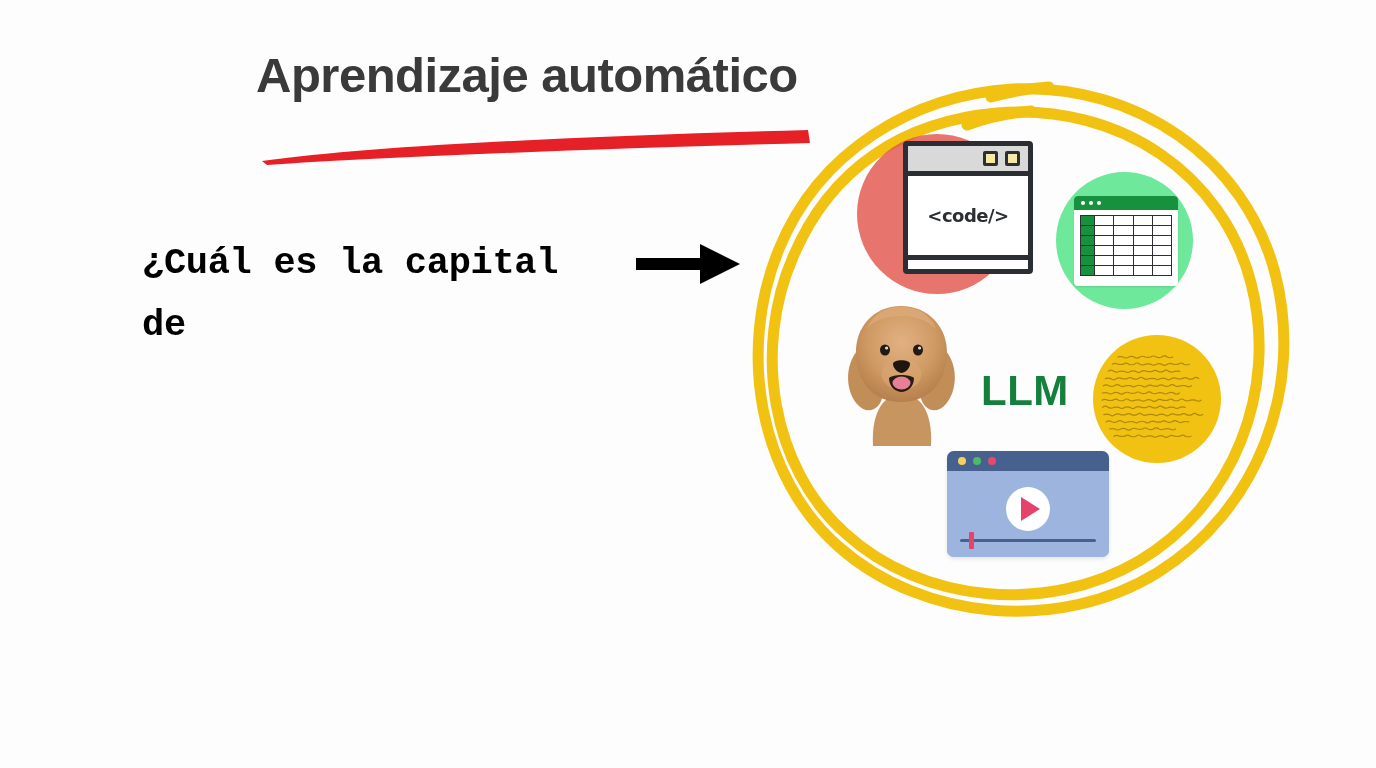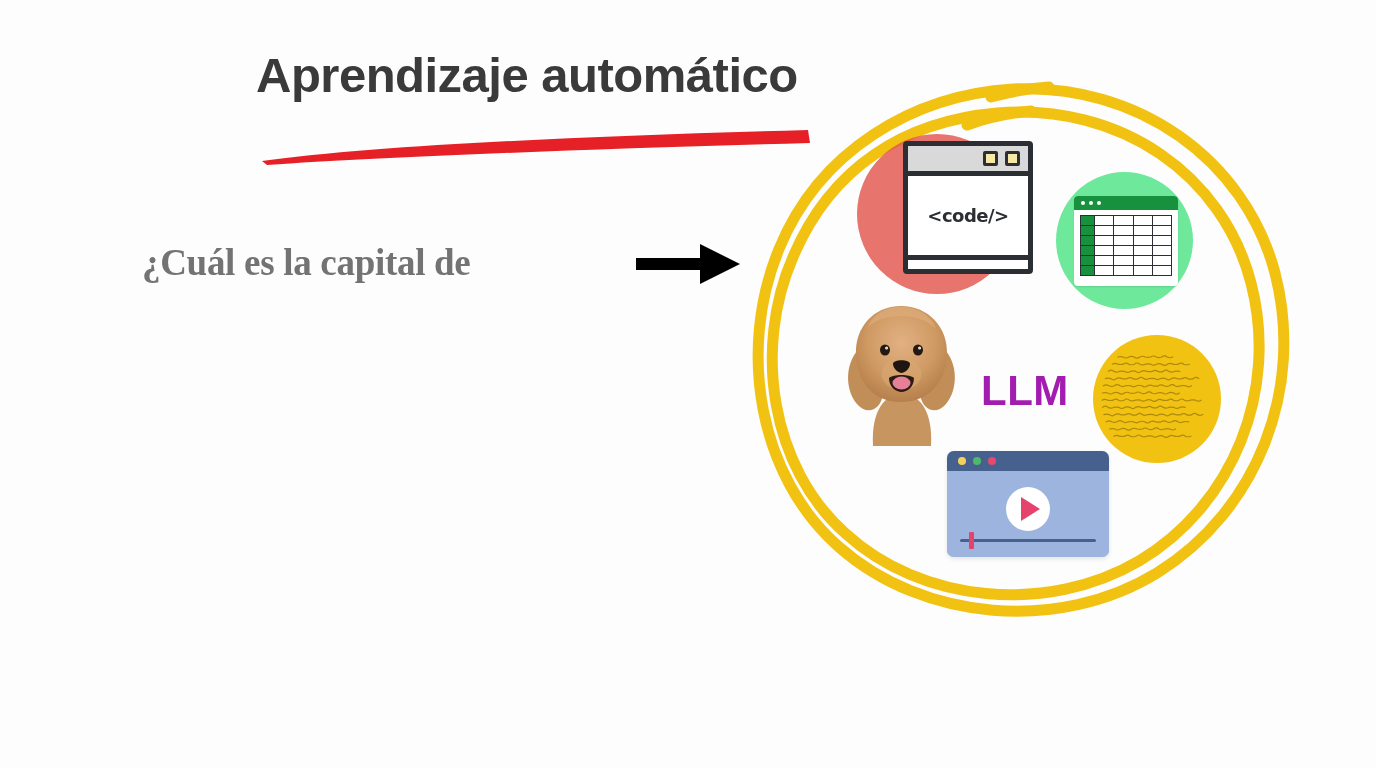--- a/index.html
+++ b/index.html
@@ -48,24 +48,24 @@
   }
 
   
   .question {
     position: absolute;
     left: 142px;
     top: 232px;
     width: 470px;
     font-size: 37px;
     font-weight: 700;
-    color: #737373;
+    color: #000000;
     line-height: 1.68;
     letter-spacing: -0.3px;
-    font-family: Liberation Serif, serif;
+    font-family: Liberation Mono, monospace;
   }
 
   
   .arrow {
     position: absolute;
     left: 636px;
     top: 238px;
     width: 110px;
     height: 52px;
   }
@@ -219,21 +219,21 @@
     height: 148px;
   }
 
   
   .llm {
     position: absolute;
     left: 236px;
     top: 312px;
     font-size: 42px;
     font-weight: 700;
-    color: #a21caf;
+    color: #15803d;
     letter-spacing: 0.5px;
     font-family: "Liberation Sans", sans-serif;
   }
 
   
   .note-blob {
     position: absolute;
     left: 348px;
     top: 280px;
     width: 128px;

